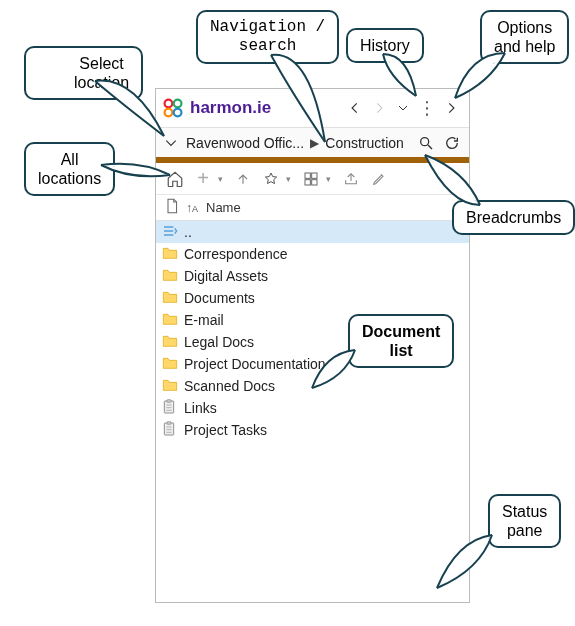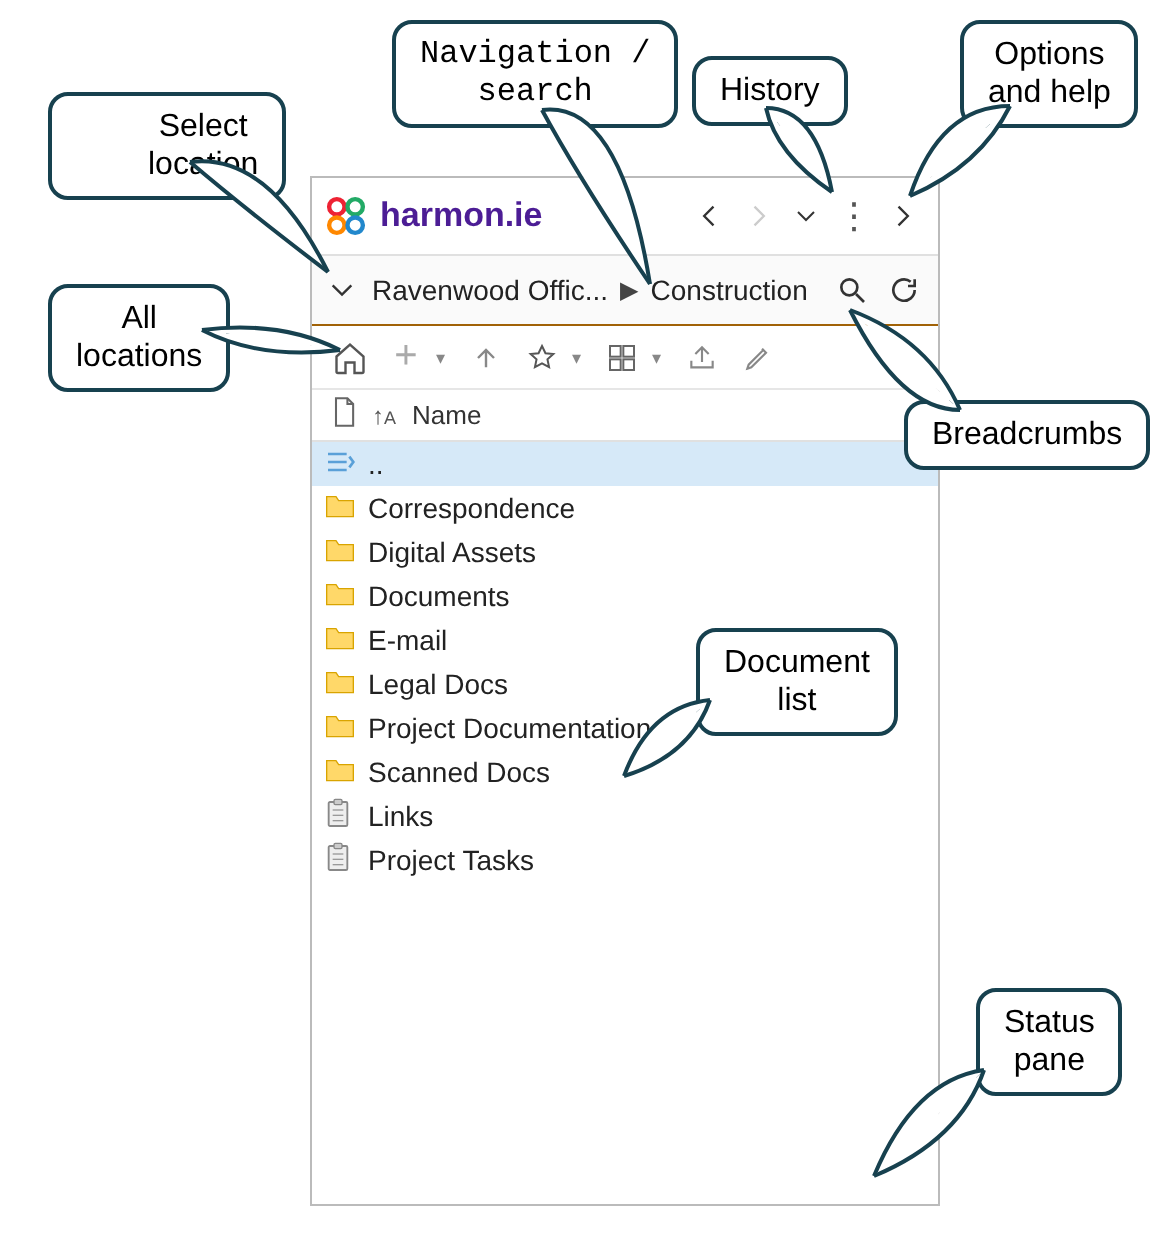--- a/index.html
+++ b/index.html
@@ -51,21 +51,21 @@
     color: #555;
     cursor: pointer;
     font-size: 16px;
   }
   .nav-btn.disabled { color: #ccc; }
   .breadcrumb-bar {
     display: flex;
     align-items: center;
     height: 36px;
     border-top: 1px solid #e0e0e0;
-    border-bottom: 1px solid #a16207;
+    border-bottom: 6px solid #a16207;
     background: #fafafa;
     padding: 0 4px;
   }
   .bc-dropdown {
     width: 22px;
     display: flex;
     justify-content: center;
     cursor: pointer;
   }
   .bc-text {
@@ -401,21 +401,21 @@
     <path d="M1 5 Q40 0 70 15" fill="#fff" stroke="#17414f" stroke-width="2"></path>
     <path d="M1 5 Q30 20 70 15" fill="#fff" stroke="#17414f" stroke-width="2"></path>
   </svg>
 
 <div class="callout" style="left:452px; top:200px;"><span>Breadcrumbs</span></div>
 <svg class="tail" style="left:420px; top:150px;" width="80" height="60">
     <path d="M60 55 Q30 55 5 5" fill="#fff" stroke="#17414f" stroke-width="2"></path>
     <path d="M60 55 Q45 20 5 5" fill="#fff" stroke="#17414f" stroke-width="2"></path>
   </svg>
 
-<div class="callout" style="left:348px; top:314px;"><span style="white-space:pre-line;">Document
+<div class="callout" style="left:348px; top:314px;"><span style="white-space:pre-line;font-weight:bold;">Document
 list</span></div>
 <svg class="tail" style="left:310px; top:348px;" width="50" height="50">
     <path d="M45 2 Q15 5 2 40" fill="#fff" stroke="#17414f" stroke-width="2"></path>
     <path d="M45 2 Q35 30 2 40" fill="#fff" stroke="#17414f" stroke-width="2"></path>
   </svg>
 
 <div class="callout" style="left:488px; top:494px;"><span style="white-space:pre-line;">Status
 pane</span></div>
 <svg class="tail" style="left:432px; top:530px;" width="70" height="70">
     <path d="M60 5 Q25 10 5 58" fill="#fff" stroke="#17414f" stroke-width="2"></path>

